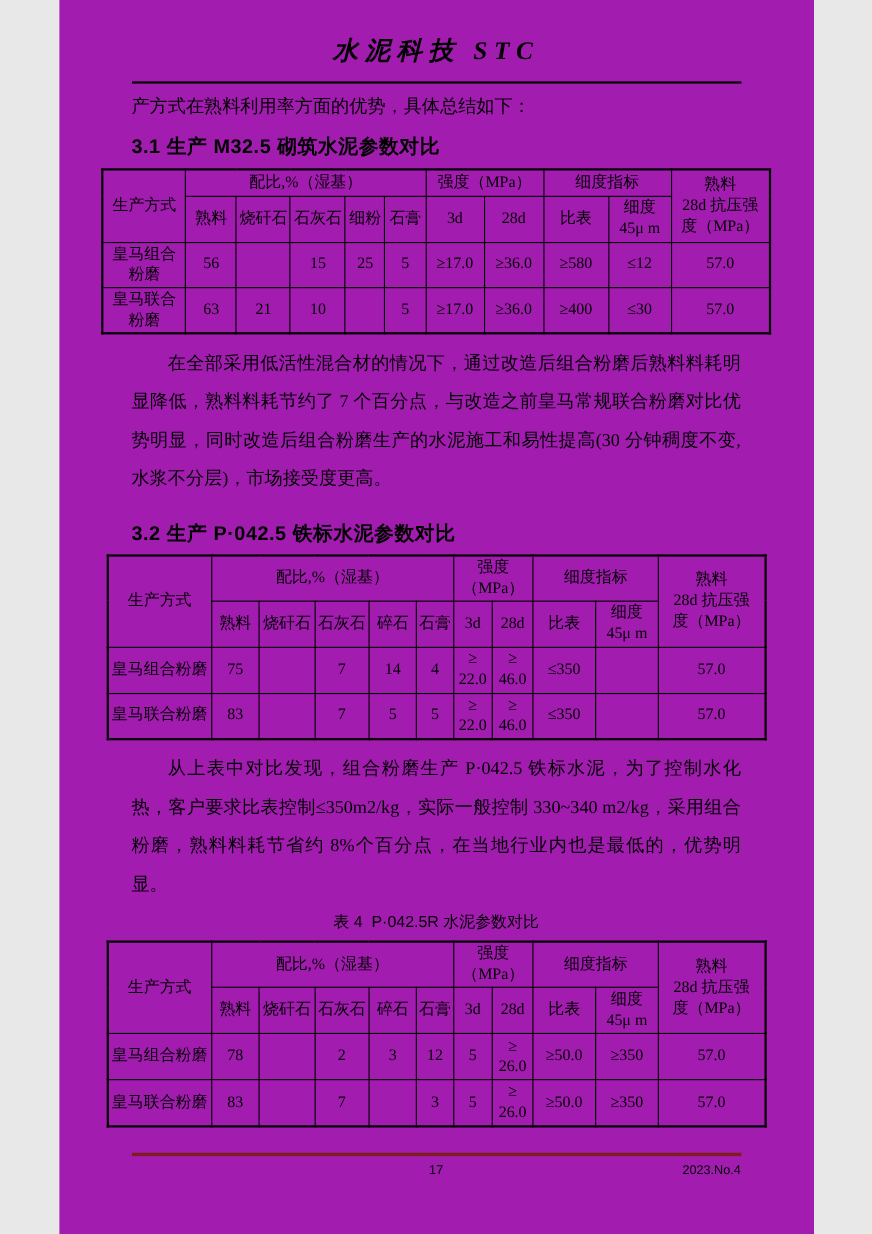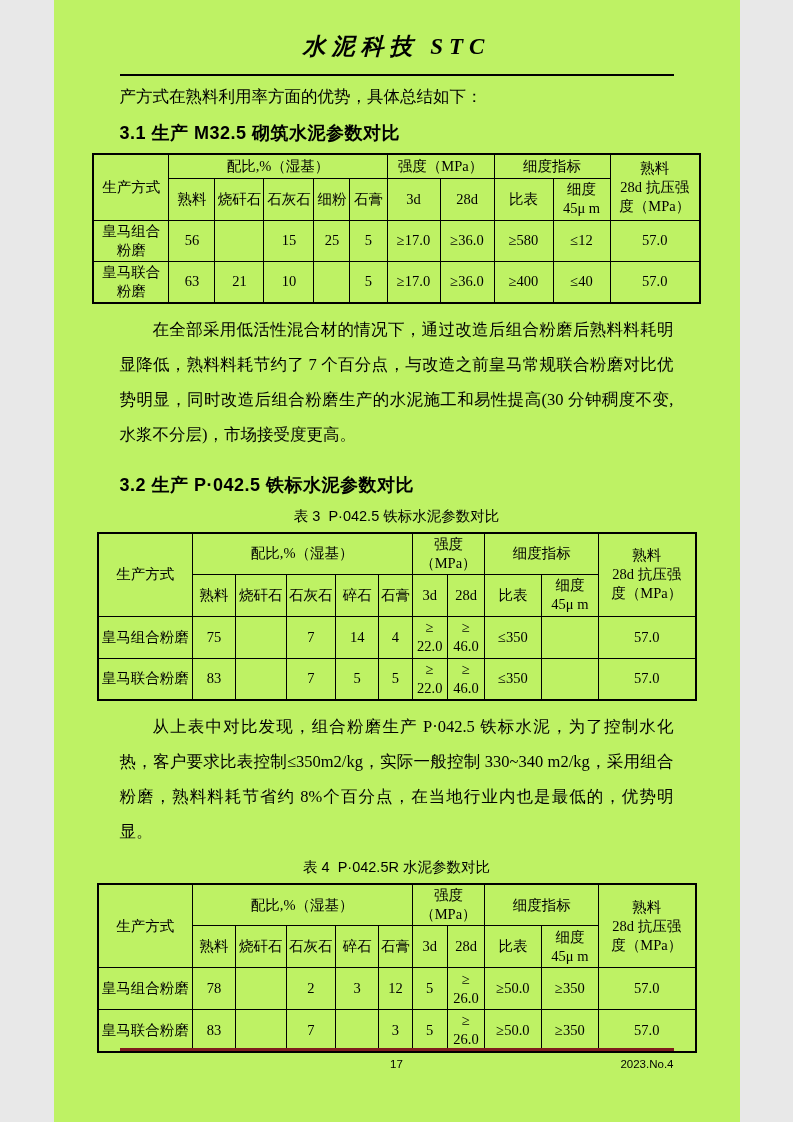--- a/index.html
+++ b/index.html
@@ -1,18 +1,18 @@
 <!DOCTYPE html>
 <html><head>
 <meta charset="utf-8">
 <style>
   html,body { margin:0; padding:0; background:#e8e8e8; }
   .page {
     position:relative; width:686px; height:1122px; margin:0 auto;
-    background:#bef264; color:#000;
+    background:#a21caf; color:#000;
     font-family:"Liberation Serif","DejaVu Serif",serif;
     overflow:hidden;
   }
   .journal-title {
     padding-top:32px; text-align:center;
     font-size:23px; font-weight:bold; font-style:italic;
     letter-spacing:6px; line-height:30px;
   }
   .header-rule { margin:12px 66px 0 66px; border-top:2px solid #000; height:0; }
   .intro { margin:8px 66px 0 66px; font-size:16.5px; line-height:26px; }
@@ -124,30 +124,29 @@
         <td>皇马联合
 粉磨</td>
         <td>63</td>
         <td>21</td>
         <td>10</td>
         <td></td>
         <td>5</td>
         <td>≥17.0</td>
         <td>≥36.0</td>
         <td>≥400</td>
-        <td>≤40</td>
+        <td>≤30</td>
         <td>57.0</td>
       </tr>
     </tbody>
   </table>
 
   <p class="para">在全部采用低活性混合材的情况下，通过改造后组合粉磨后熟料料耗明显降低，熟料料耗节约了 7 个百分点，与改造之前皇马常规联合粉磨对比优势明显，同时改造后组合粉磨生产的水泥施工和易性提高(30 分钟稠度不变,水浆不分层)，市场接受度更高。</p>
 
   <h2 class="sec-heading tight">3.2 生产 P·042.5 铁标水泥参数对比</h2>
-  <div class="tbl-caption tight">表 3  P·042.5 铁标水泥参数对比</div>
 
   <table class="ptable t34" style="width:600px">
     <colgroup>
       <col style="width:94px">
         <col style="width:43px">
         <col style="width:50px">
         <col style="width:49px">
       <col style="width:43px">
         <col style="width:33px">
         <col style="width:35px">

